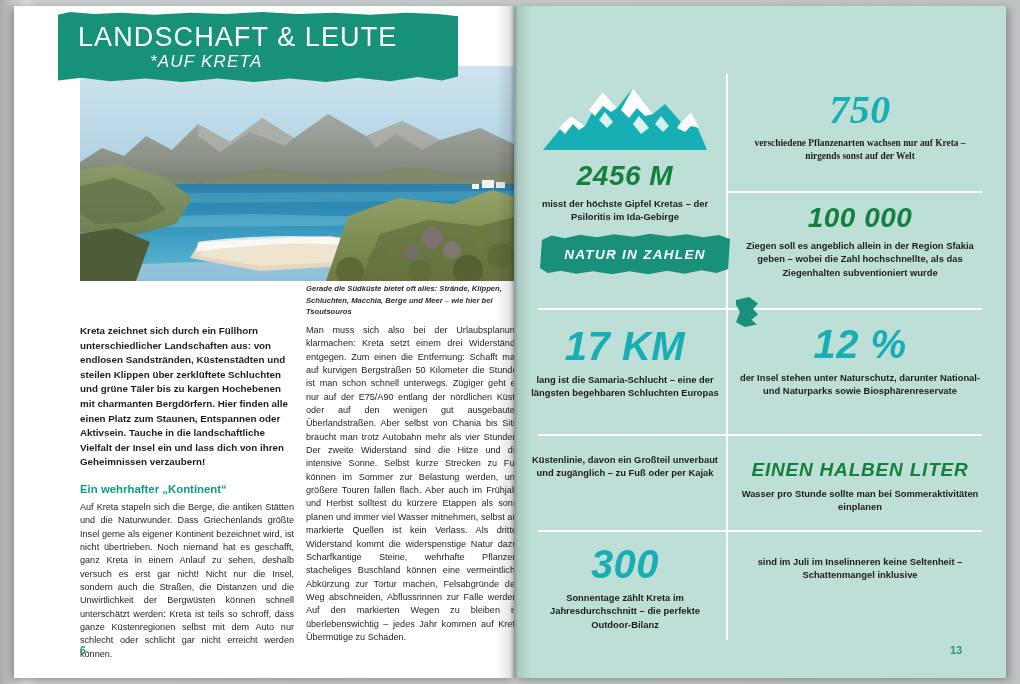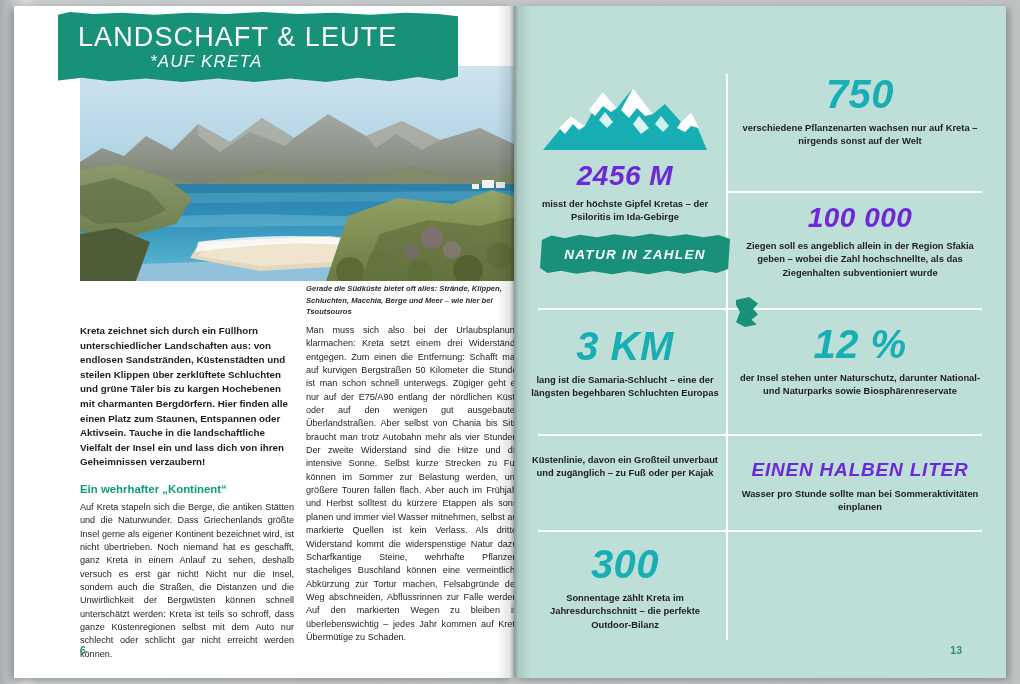--- a/index.html
+++ b/index.html
@@ -208,21 +208,21 @@
 
   .stat-num {
     font-size: 40px;
     line-height: 44px;
     font-weight: bold;
     font-style: italic;
     letter-spacing: 0.5px;
     white-space: nowrap;
   }
   .stat-num.teal  { color: #18afb4; }
-  .stat-num.green { color: #6d28d9; }
+  .stat-num.green { color: #15803d; }
 
   .stat-num.small { font-size: 28px; line-height: 32px; }
   .stat-num.phrase { font-size: 19px; line-height: 24px; letter-spacing: 0.8px; }
 
   .stat-desc {
     font-size: 9.4px;
     line-height: 13.4px;
     font-weight: bold;
     color: #1d1d1d;
     margin-top: 5px;
@@ -404,32 +404,32 @@
           <path d="M30,34 L44,44 L38,48 L32,42 L24,52 L18,46 Z" fill="#ffffff"></path>
           <path d="M140,40 L150,30 L158,46 L150,44 L144,50 L136,46 Z" fill="#ffffff"></path>
           <path d="M64,30 L72,40 L66,46 L58,38 Z" fill="#ffffff" opacity="0.85"></path>
           <path d="M98,34 L108,46 L100,52 L92,42 Z" fill="#ffffff" opacity="0.85"></path>
           <path d="M120,34 L128,44 L122,50 L114,42 Z" fill="#ffffff" opacity="0.8"></path>
         </svg>
         <div class="stat-num small green">2456 M</div>
         <div class="stat-desc">misst der höchste Gipfel Kretas – der Psiloritis im Ida-Gebirge</div>
       </div>
 
-      <div class="cell" style="left:224px; top:66px; width:244px;">
+      <div class="cell" style="left:224px; top:82px; width:244px;font-family:Liberation Serif, serif;">
         <div class="stat-num teal">750</div>
         <div class="stat-desc">verschiedene Pflanzenarten wachsen nur auf Kreta – nirgends sonst auf der Welt</div>
       </div>
 
       <div class="cell" style="left:224px; top:196px; width:244px;">
         <div class="stat-num small green">100 000</div>
         <div class="stat-desc">Ziegen soll es angeblich allein in der Region Sfakia geben – wobei die Zahl hochschnellte, als das Ziegenhalten subventioniert wurde</div>
       </div>
 
       <div class="cell" style="left:16px; top:318px; width:190px;">
-        <div class="stat-num teal">3 KM</div>
+        <div class="stat-num teal">17 KM</div>
         <div class="stat-desc">lang ist die Samaria-Schlucht – eine der längsten begehbaren Schluchten Europas</div>
       </div>
 
       <div class="cell" style="left:224px; top:316px; width:244px;">
         <div class="stat-num teal">12 %</div>
         <div class="stat-desc">der Insel stehen unter Naturschutz, darunter National- und Naturparks sowie Biosphärenreservate</div>
       </div>
 
       <div class="cell" style="left:16px; top:442px; width:190px;">
         <div class="stat-desc">Küstenlinie, davon ein Großteil unverbaut und zugänglich – zu Fuß oder per Kajak</div>
@@ -439,20 +439,21 @@
         <div class="stat-num phrase green">EINEN HALBEN LITER</div>
         <div class="stat-desc">Wasser pro Stunde sollte man bei Sommeraktivitäten einplanen</div>
       </div>
 
       <div class="cell" style="left:16px; top:536px; width:190px;">
         <div class="stat-num teal">300</div>
         <div class="stat-desc">Sonnentage zählt Kreta im Jahresdurchschnitt – die perfekte Outdoor-Bilanz</div>
       </div>
 
       <div class="cell" style="left:224px; top:544px; width:244px;">
+        <div class="stat-desc">sind im Juli im Inselinneren keine Seltenheit – Schattenmangel inklusive</div>
       </div>
 
       <div class="badge">
         <div class="badge-bg"></div>
         <div class="badge-label">NATUR IN ZAHLEN</div>
       </div>
 
       <div class="brush-dab"></div>
 
       <div class="folio folio-right">13</div>

